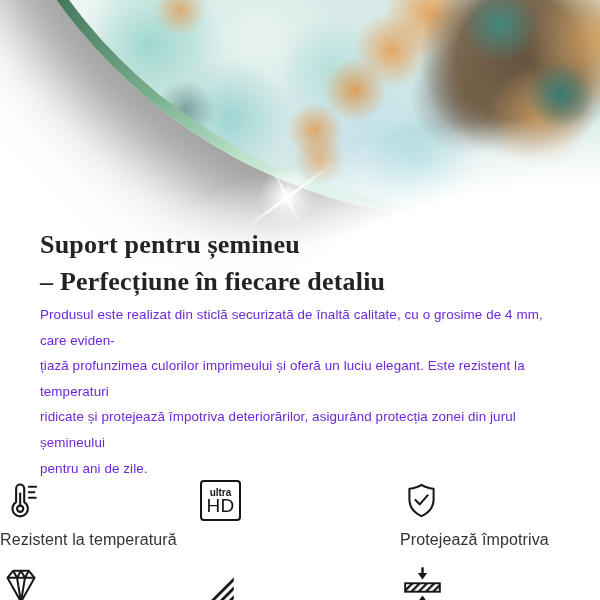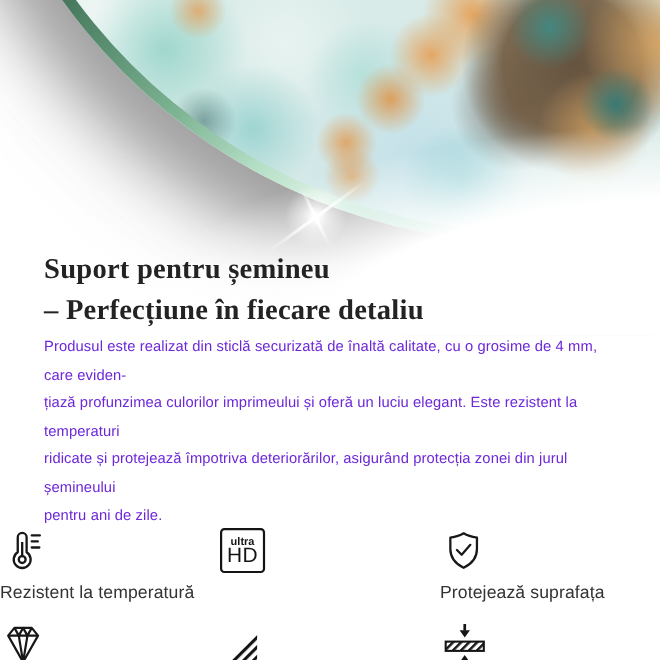--- a/index.html
+++ b/index.html
@@ -124,21 +124,21 @@
         </div>
       </div>
 
       <div class="feature">
         <div class="icon-wrap">
           <svg viewBox="0 0 48 48" width="43" height="43">
             <path class="stroke" stroke-linejoin="round" d="M24,6.5 C20.8,8.6 15.6,10.2 10.5,10.8 L10.5,22.5 C10.5,31.5 15.8,37.6 24,41.5 C32.2,37.6 37.5,31.5 37.5,22.5 L37.5,10.8 C32.4,10.2 27.2,8.6 24,6.5 Z"></path>
             <path class="stroke" stroke-linecap="round" stroke-linejoin="round" d="M17.2,23.5 L22,28.3 L30.8,18.2"></path>
           </svg>
         </div>
-        <div class="flabel">Protejează suprafața</div>
+        <div class="flabel">Protejează împotriva</div>
       </div>
 
       <div class="feature">
         <div class="icon-wrap">
           <svg viewBox="0 0 48 48" width="42" height="42">
             <path class="stroke" stroke-linejoin="round" d="M8.5,13.5 L15,5.5 L33,5.5 L39.5,13.5 L24,41 Z"></path>
             <path class="stroke" stroke-linejoin="round" d="M8.5,13.5 H39.5 M15,5.5 L19.5,13.5 L24,5.5 L28.5,13.5 L33,5.5 M19.5,13.5 L24,41 M28.5,13.5 L24,41"></path>
           </svg>
         </div>
 

